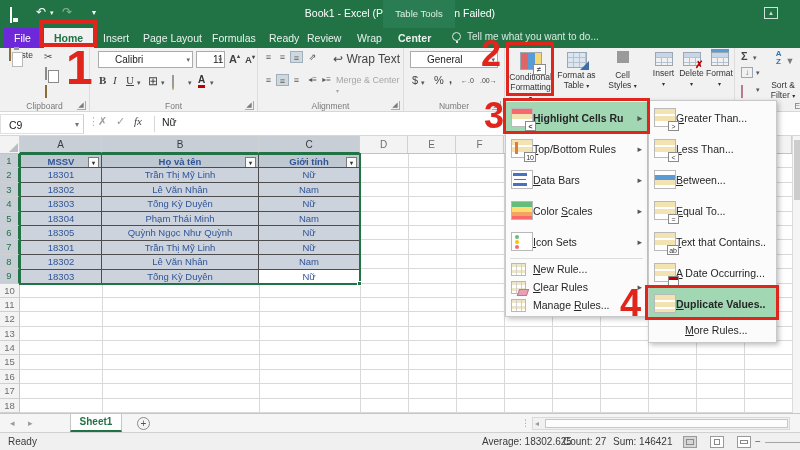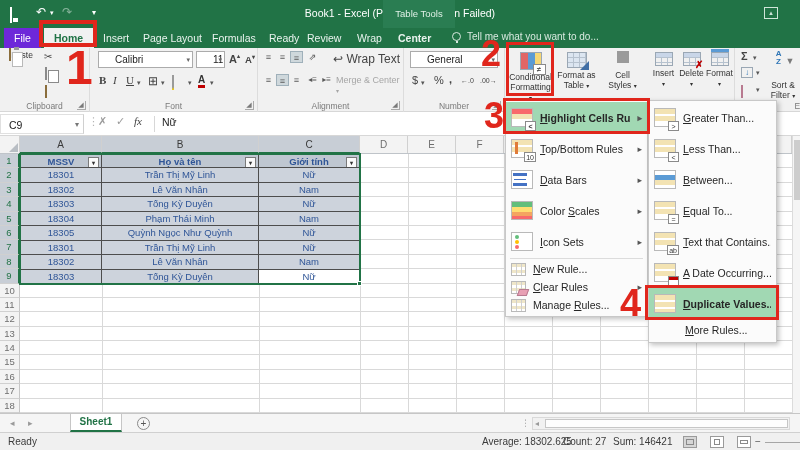--- a/index.html
+++ b/index.html
@@ -117,21 +117,21 @@
 #statusbar .st{position:absolute;top:3px}
 .viewic{position:absolute;top:3px;width:14px;height:12px;border:1px solid #9a9a9a;background:#fff}
 .viewic.sel{background:#d6d6d6}
 .viewic i{position:absolute;inset:2px;border:1px solid #8a8a8a;display:block}
 #zoomtrack{position:absolute;left:765px;top:8.5px;width:40px;height:1px;background:#a6a6a6}
 
 
 .menu{position:absolute;background:#fbfbfb;border:1px solid #c8c8c8;box-shadow:2px 2px 5px rgba(0,0,0,.25);z-index:60;padding-top:1px}
 #cf-menu{left:505px;top:100px;width:143px;height:217px}
 #hl-submenu{left:648px;top:100px;width:129px;height:243px;z-index:62}
-.mitem{height:31px;display:flex;align-items:center;gap:7px;padding:0 5px;font-size:10.5px;color:#262626}
+.mitem{height:31px;display:flex;align-items:center;padding:0 5px;font-size:10.5px;color:#262626}
 .mitem-sm{height:18px;display:flex;align-items:center;gap:7px;padding:0 5px;font-size:10.5px;color:#262626}
 .mitem.hl{background:#a1d8b3;font-weight:bold}
 .mlabel{flex:1;white-space:nowrap;overflow:hidden}
 .subarr{font-size:9px;color:#555;margin-left:auto}
 .msep{height:1px;background:#dcdcdc;margin:1px 4px}
 
 .mi{width:22px;height:19px;flex:none;position:relative;border:1px solid #b9b9b9;background:linear-gradient(to bottom,#f3e3b3 0 5px,#fff 5px 7px,#f3e3b3 7px 12px,#fff 12px)}
 .mi .badge{position:absolute;right:-4px;bottom:-5px;min-width:11px;height:10px;background:#fff;border:1px solid #8a8a8a;font-size:7px;line-height:9px;text-align:center;color:#333;padding:0 1px}
 .mi.highlight{background:linear-gradient(to bottom,#f8696b 0 5px,#f3e3b3 5px 10px,#fff 10px)}
 .mi.topbottom::before{content:'';position:absolute;left:3px;top:2px;width:3px;height:12px;background:#e07b39}

